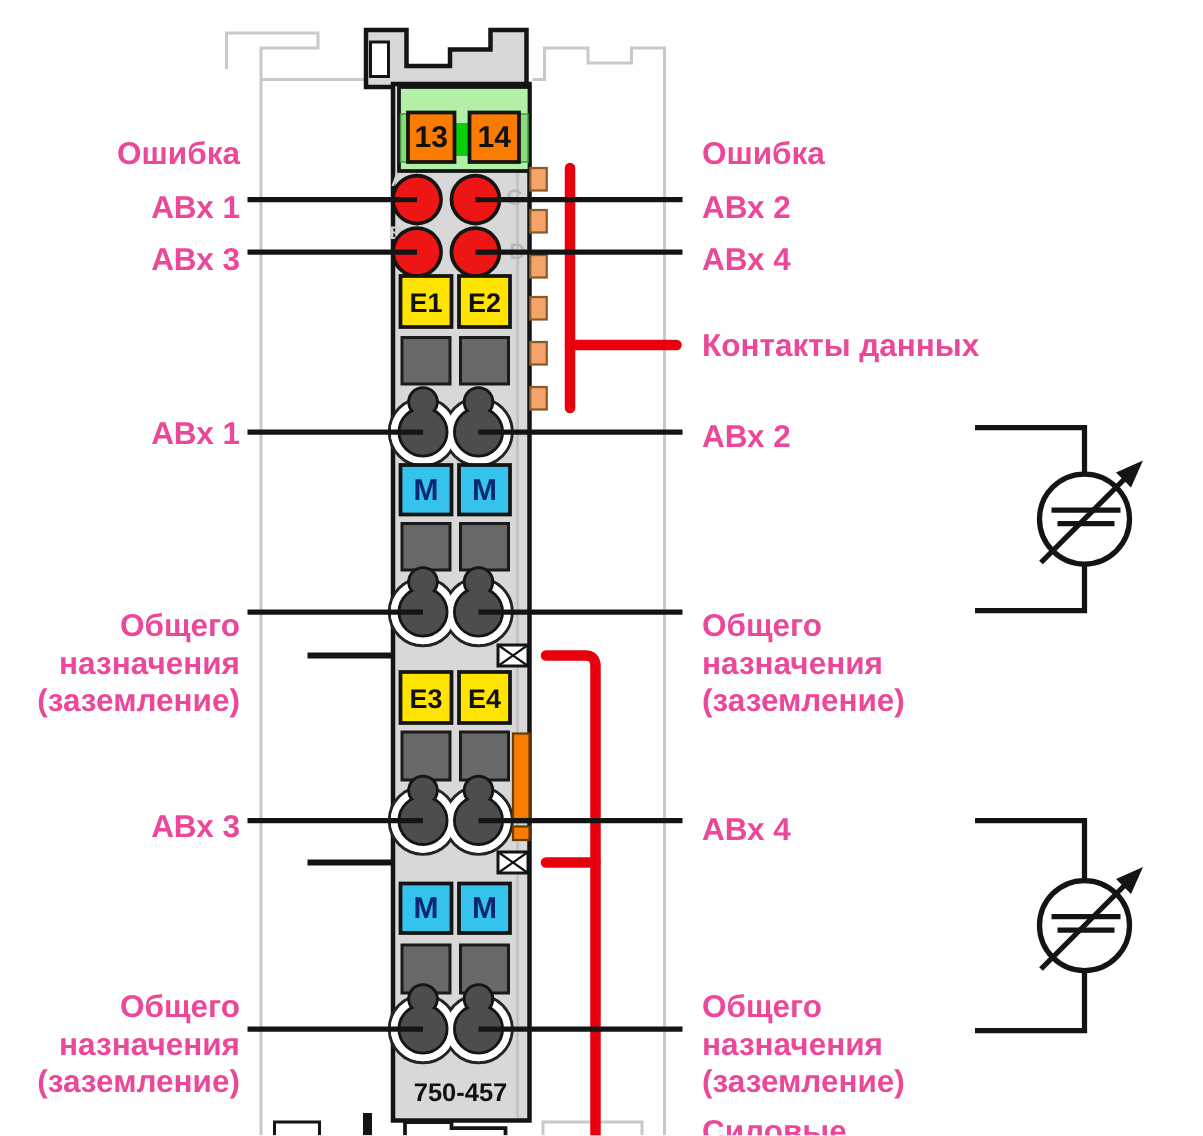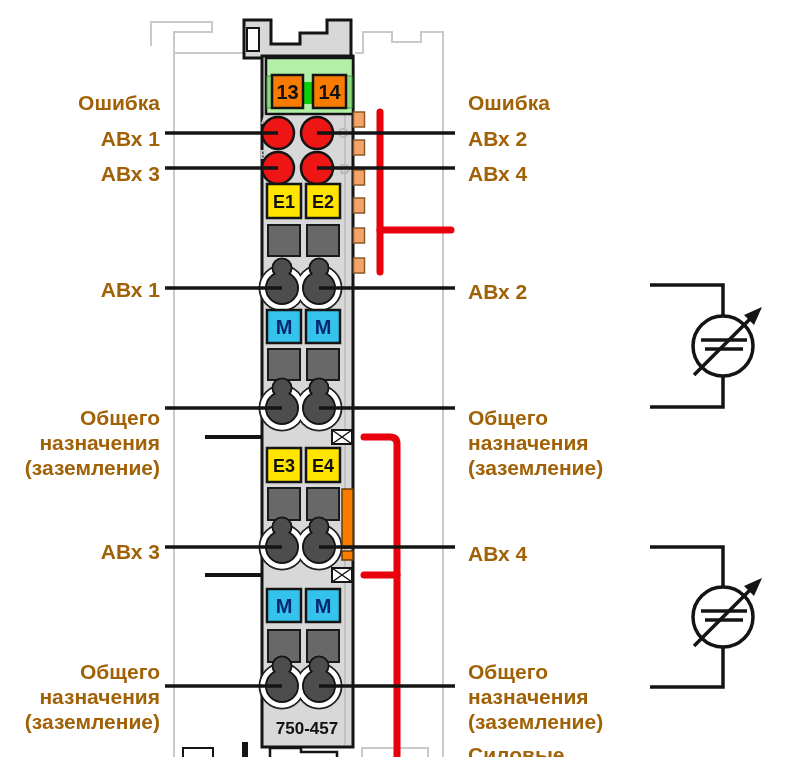--- a/index.html
+++ b/index.html
@@ -1,19 +1,19 @@
 <!DOCTYPE html>
 <html><head>
 <meta charset="utf-8">
 <style>
   html,body{margin:0;padding:0;background:#fff;}
   #stage{position:relative;width:802px;height:757px;background:#fff;overflow:hidden;
          font-family:"Liberation Sans",sans-serif;}
   #stage svg{position:absolute;left:0;top:0;}
-  .lbl{position:absolute;font-size:21px;line-height:25px;font-weight:700;color:#a16207;white-space:nowrap;}
+  .lbl{position:absolute;font-size:21px;line-height:25px;font-weight:700;color:#ec4899;white-space:nowrap;}
   .lbl.left{right:642px;text-align:right;}
   .lbl.right{left:468px;text-align:left;}
   .svgtxt{font-family:"Liberation Sans",sans-serif;font-weight:700;text-anchor:middle;}
 </style>
 </head>
 <body>
 
 <div id="stage">
 
 <svg width="802" height="757" viewBox="0 0 802 757">
@@ -236,20 +236,21 @@
 <div class="lbl left" style="top:539px">АВх 3</div>
 <div class="lbl left" style="top:659px">
   <div>Общего</div>
   <div>назначения</div>
   <div>(заземление)</div>
 </div>
 
 <div class="lbl right" style="top:90px">Ошибка</div>
 <div class="lbl right" style="top:126px">АВх 2</div>
 <div class="lbl right" style="top:161px">АВх 4</div>
+<div class="lbl right" style="top:218px">Контакты данных</div>
 <div class="lbl right" style="top:279px">АВх 2</div>
 <div class="lbl right" style="top:405px">
   <div>Общего</div>
   <div>назначения</div>
   <div>(заземление)</div>
 </div>
 <div class="lbl right" style="top:541px">АВх 4</div>
 <div class="lbl right" style="top:659px">
   <div>Общего</div>
   <div>назначения</div>

